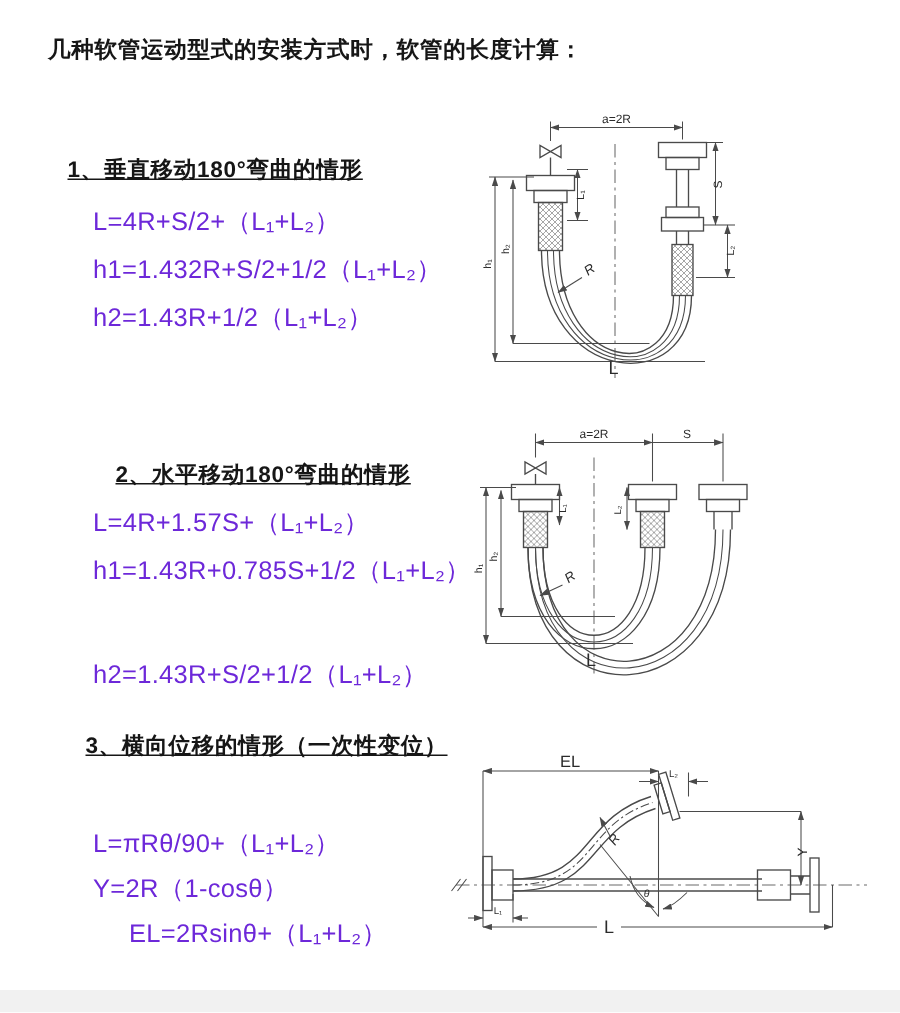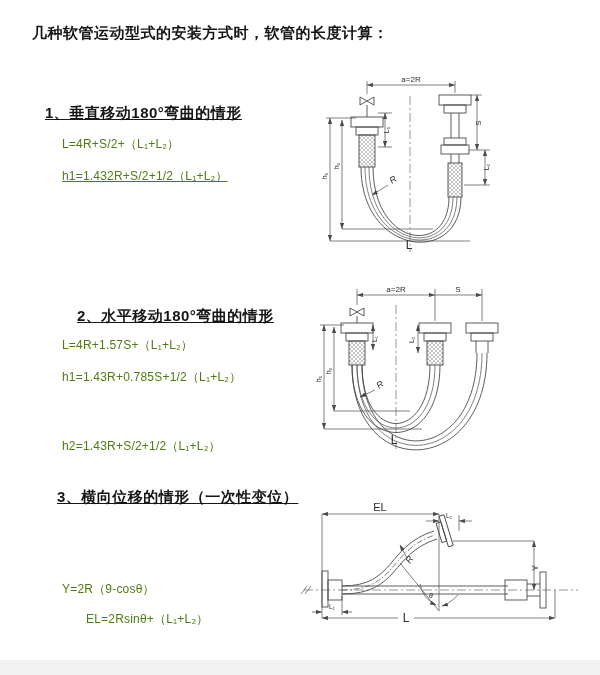--- a/index.html
+++ b/index.html
@@ -2,23 +2,23 @@
 <html><head>
 <meta charset="utf-8">
 <style>
   * { margin:0; padding:0; box-sizing:border-box; }
   html,body { width:600px; height:675px; background:#ffffff; overflow:hidden;
     font-family:"Liberation Sans","DejaVu Sans",sans-serif; }
   .canvas { position:relative; width:600px; height:473px; background:#fff; color:#1c1c1c; }
   .title { position:absolute; left:32px; top:24px; font-size:15px; font-weight:bold;
     letter-spacing:0.5px; color:#161616; }
   .sec-head { position:absolute; font-size:15px; font-weight:bold; color:#161616; letter-spacing:0.5px;text-decoration:underline; }
-  .formula { position:absolute; font-size:12px; color:#4d7c0f; letter-spacing:0.2px; }
+  .formula { position:absolute; font-size:17px; color:#6d28d9; letter-spacing:0.2px; }
   #h1s { left:45px; top:104px; } #h2s { left:45px; top:307px;margin-left:32px; } #h3s { left:45px; top:488px;margin-left:12px; }
-  #f11 { left:62px; top:136px; } #f12 { left:62px; top:168px;text-decoration:underline; } #f13 { left:62px; top:200px; }
+  #f11 { left:62px; top:136px; } #f12 { left:62px; top:168px; } #f13 { left:62px; top:200px; }
   #f21 { left:62px; top:337px; } #f22 { left:62px; top:369px; } #f23 { left:62px; top:401px;margin-top:37px; }
   #f31 { left:62px; top:551px; } #f32 { left:62px; top:581px; } #f33 { left:62px; top:611px;margin-left:24px; }
   .dsvg { position:absolute; }
   #d1 { left:308px; top:66px; }
   #d2 { left:310px; top:281px; }
   #d3 { left:298px; top:501px; }
   .footer-strip { position:absolute; left:0; top:660px; width:600px; height:15px; background:#f1f1f1; }
   svg text { fill:#2b2b2b; font-family:"Liberation Sans","DejaVu Sans",sans-serif; }
   .ln { stroke:#4a4a4a; fill:none; stroke-width:0.9; }
   .thin { stroke:#4a4a4a; fill:none; stroke-width:0.7; }
@@ -28,28 +28,30 @@
 </head>
 <body>
 
 <div class="canvas">
 
   <div class="title">几种软管运动型式的安装方式时，软管的长度计算：</div>
 
   <div class="sec-head" id="h1s">1、垂直移动180°弯曲的情形</div>
   <div class="formula" id="f11">L=4R+S/2+（L₁+L₂）</div>
   <div class="formula" id="f12">h1=1.432R+S/2+1/2（L₁+L₂）</div>
+  <div class="formula" id="f13">h2=1.43R+1/2（L₁+L₂）</div>
 
   <div class="sec-head" id="h2s">2、水平移动180°弯曲的情形</div>
   <div class="formula" id="f21">L=4R+1.57S+（L₁+L₂）</div>
   <div class="formula" id="f22">h1=1.43R+0.785S+1/2（L₁+L₂）</div>
   <div class="formula" id="f23">h2=1.43R+S/2+1/2（L₁+L₂）</div>
 
   <div class="sec-head" id="h3s">3、横向位移的情形（一次性变位）</div>
-  <div class="formula" id="f32">Y=2R（9-cosθ）</div>
+  <div class="formula" id="f31">L=πRθ/90+（L₁+L₂）</div>
+  <div class="formula" id="f32">Y=2R（1-cosθ）</div>
   <div class="formula" id="f33">EL=2Rsinθ+（L₁+L₂）</div>
 
   <svg id="d1" class="dsvg" width="276" height="196" viewBox="0 0 276 196">
     <defs>
       <marker id="a1" markerWidth="9" markerHeight="6" refX="8.5" refY="3" orient="auto-start-reverse">
         <path d="M0,0 L9,3 L0,6 Z" fill="#4a4a4a"></path>
       </marker>
       <pattern id="hp1" width="4" height="4" patternUnits="userSpaceOnUse">
         <path d="M0,4 L4,0 M0,0 L4,4" stroke="#8a8a8a" stroke-width="0.5"></path>
       </pattern>

